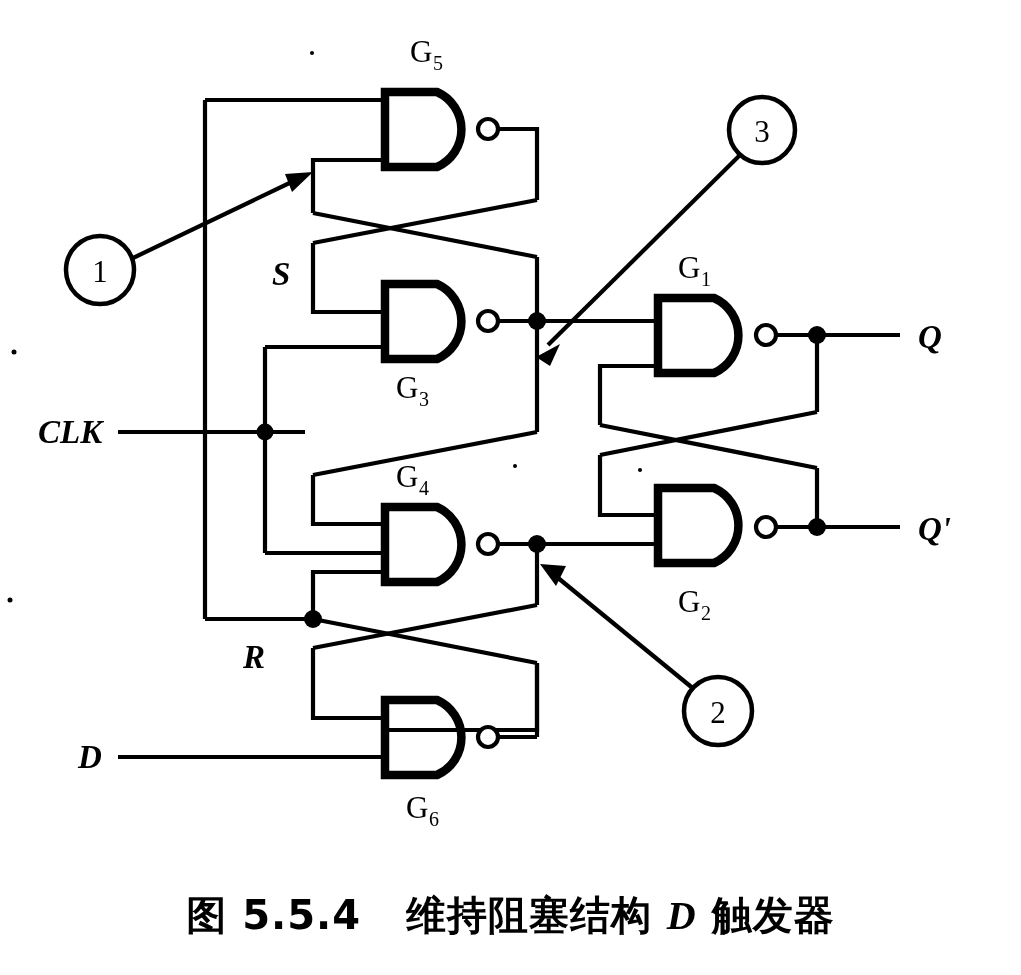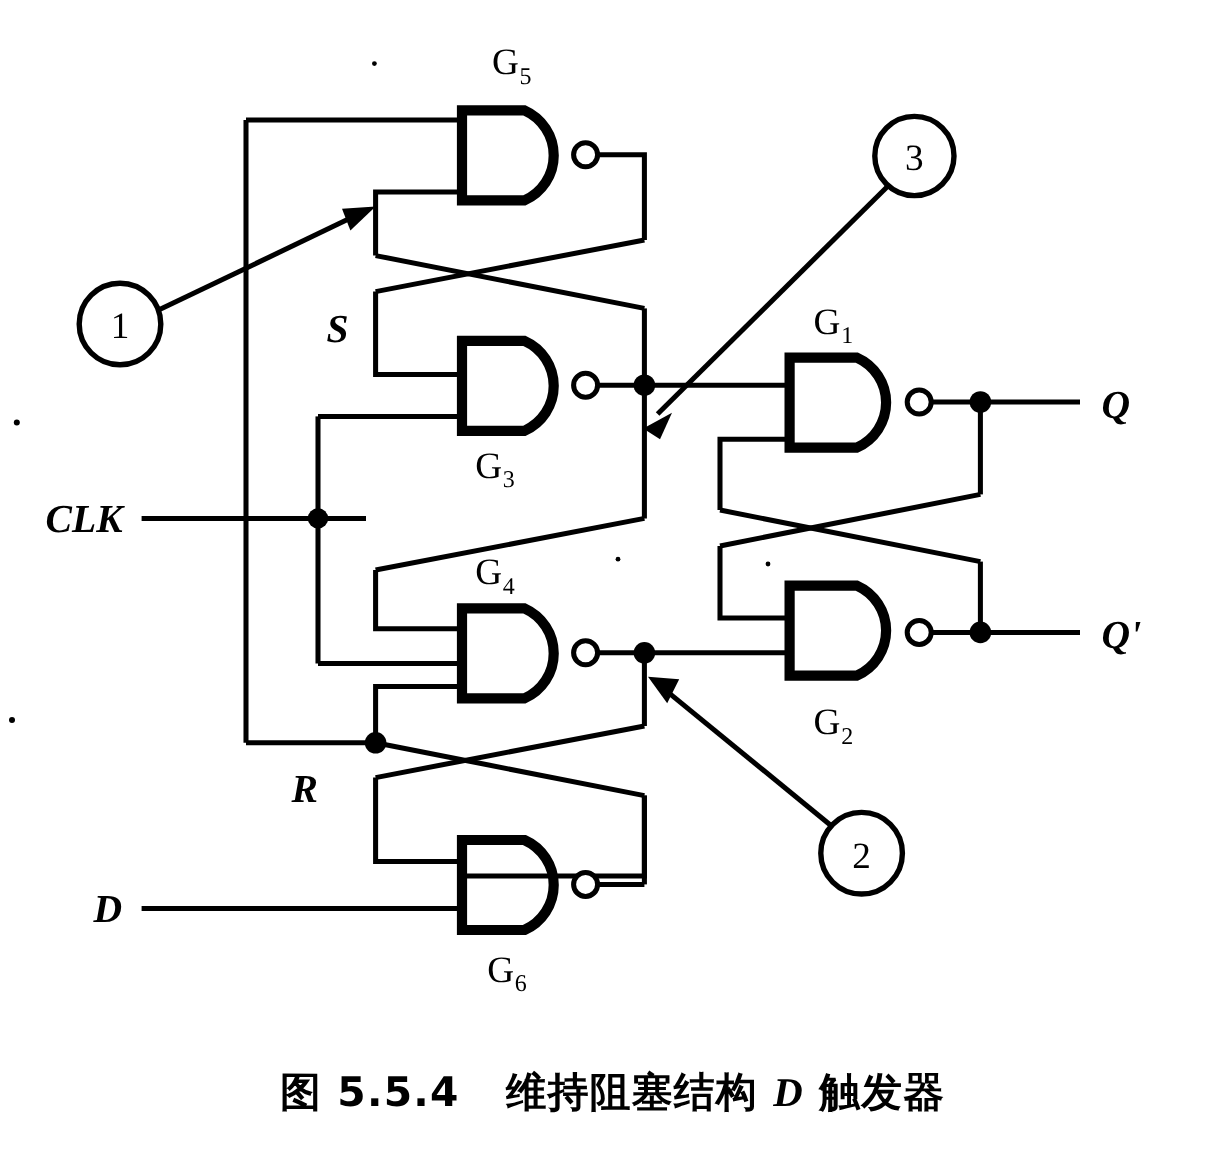--- a/index.html
+++ b/index.html
@@ -84,21 +84,21 @@
     font-size: 31px;
     text-anchor: middle;
   }
   .caption {
     position: absolute;
     left: 0;
     top: 888px;
     width: 1021px;
     text-align: center;
     font-family: "DejaVu Sans", sans-serif;
-    font-size: 34px;
+    font-size: 40px;
     font-weight: 700;
     color: #000000;
     letter-spacing: 1px;
     white-space: pre;
   }
   .caption .cap-italic {
     font-family: "Liberation Serif", serif;
     font-style: italic;
     font-weight: 700;
   }

